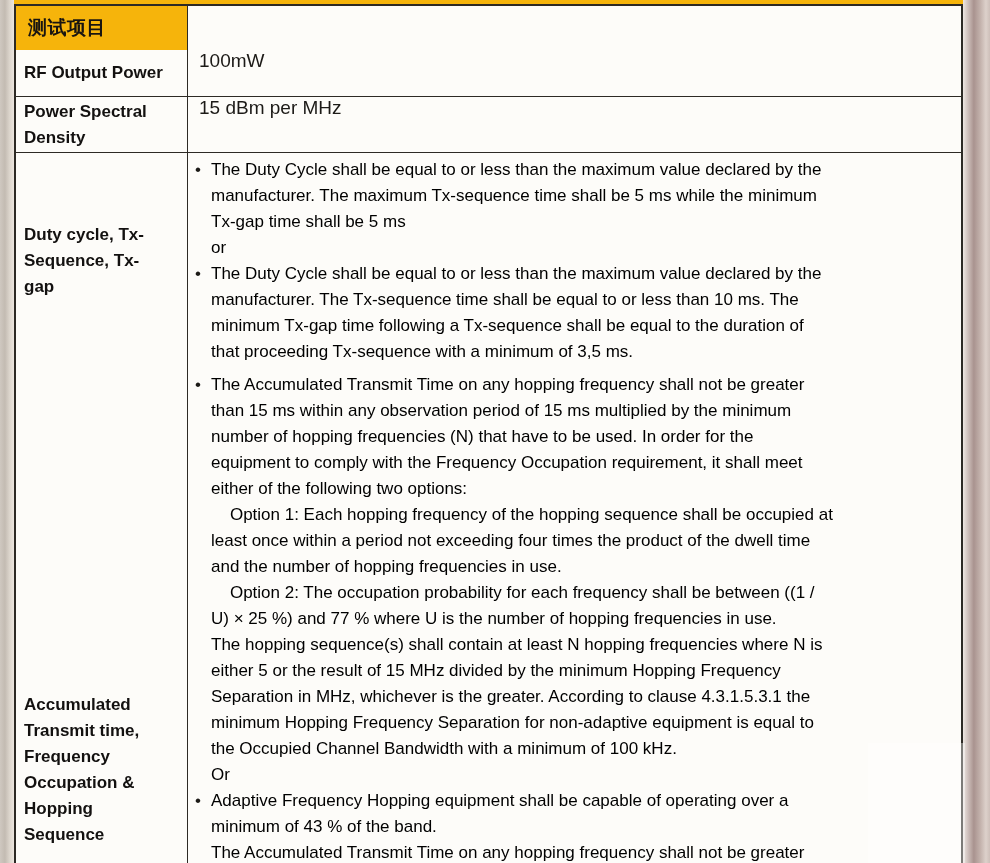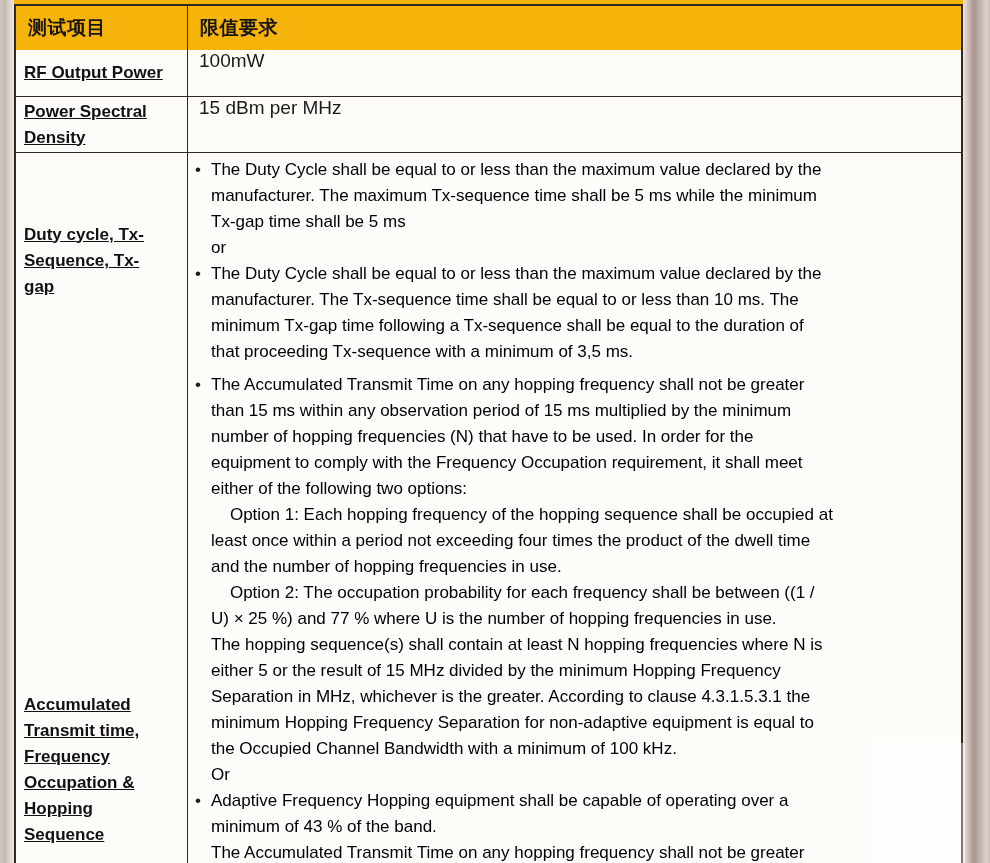--- a/index.html
+++ b/index.html
@@ -59,21 +59,21 @@
     font-weight:bold;font-size:19px;color:#191511;
     padding-left:12px;letter-spacing:0.5px;
   }
   .row-rf{height:46px;}
   .row-psd{height:56px;}
   .row-duty{height:216px;}
   .row-acc{flex:1;}
 
   .label{
     font-weight:bold;font-size:17px;line-height:26px;
-    white-space:pre-line;color:#131110;text-decoration:underline;
+    white-space:pre-line;color:#131110;
   }
   .row-acc .label-wrap{padding-top:322px;}
 
   .cell-right.simple{display:flex;align-items:flex-start;padding-left:11px;font-size:19px;}
 
   .cell-right.paras{padding:4px 8px 0 3px;}
   .para{display:flex;}
   .bullet{
     width:20px;flex:none;font-size:17px;line-height:26px;
     padding-left:4px;box-sizing:border-box;
@@ -93,21 +93,20 @@
 </head>
 <body>
 
 <div class="page">
   <div class="margin-left"></div>
   <div class="top-sliver"></div>
 
   <div class="reqtable">
     <div class="row row-header">
       <div class="cell-left">测试项目</div>
-      <div class="cell-right">限值要求</div>
     </div>
     <div id="rows" style="display:flex;flex-direction:column;flex:1;min-height:0;">
         <div class="row row-rf">
           <div class="cell-left">
             <div class="label-wrap">
               <div class="label">RF Output Power</div>
             </div>
           </div>
           <div class="cell-right simple">
             <span>100mW</span>

